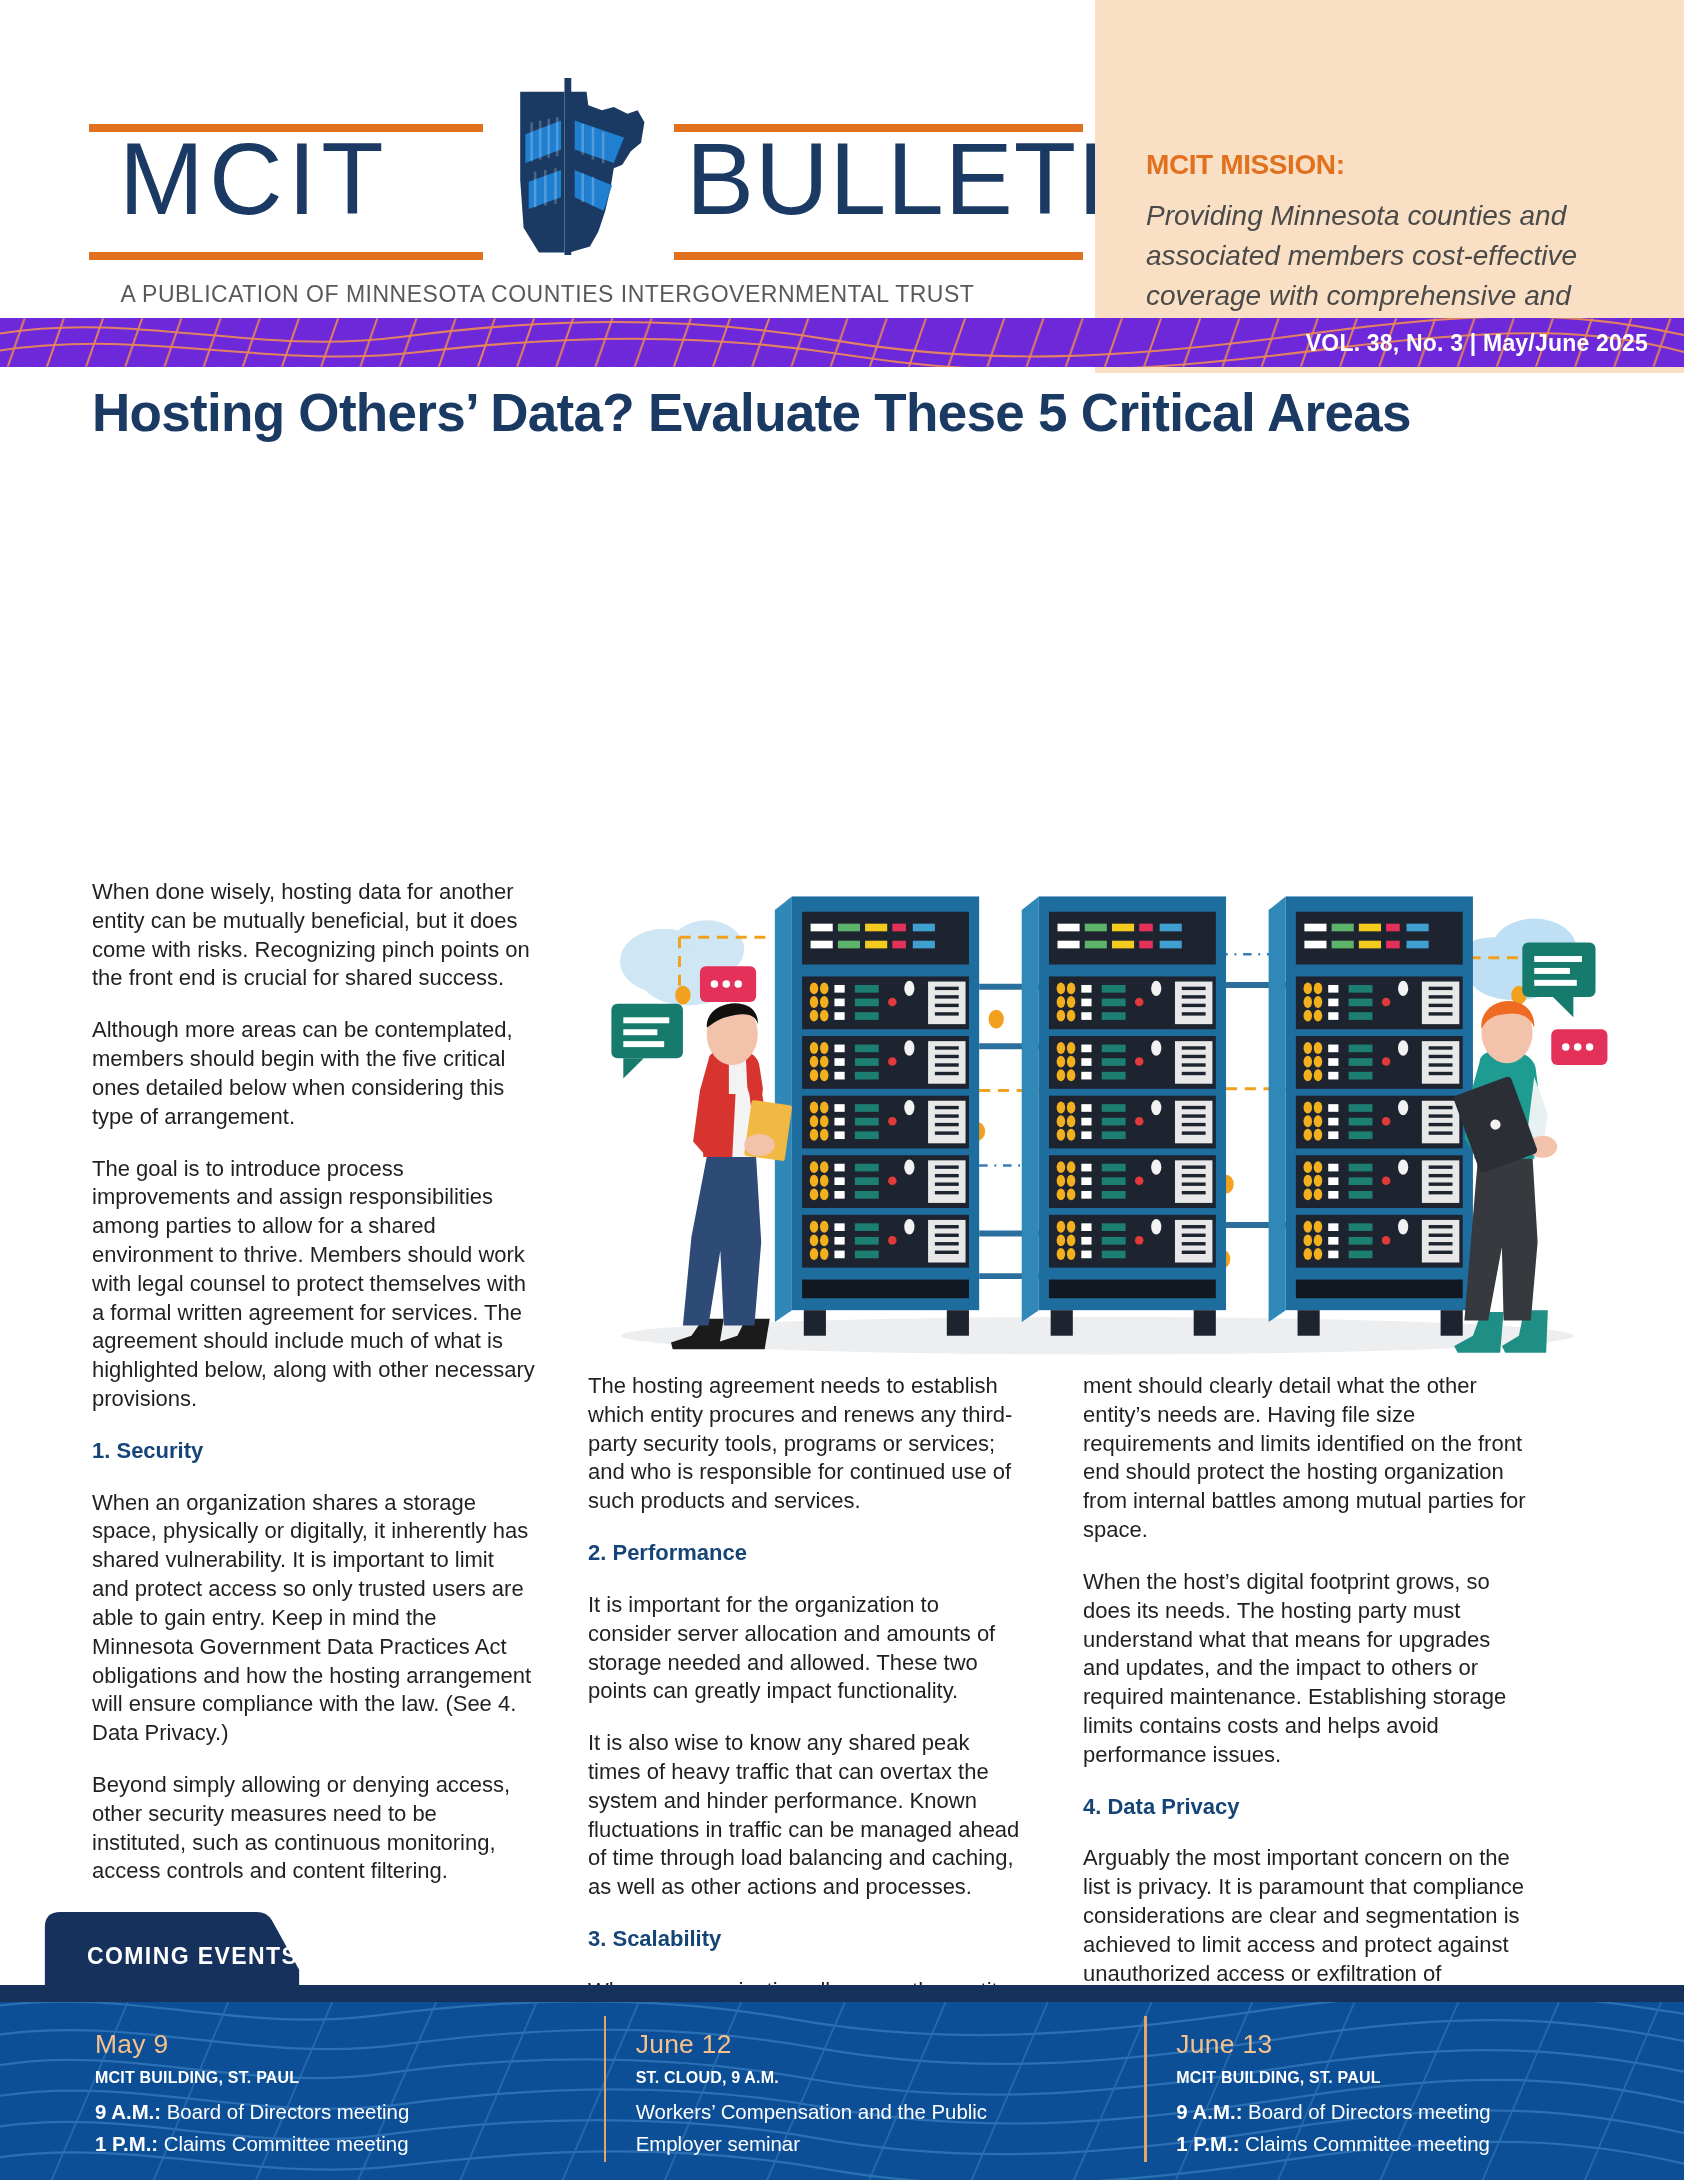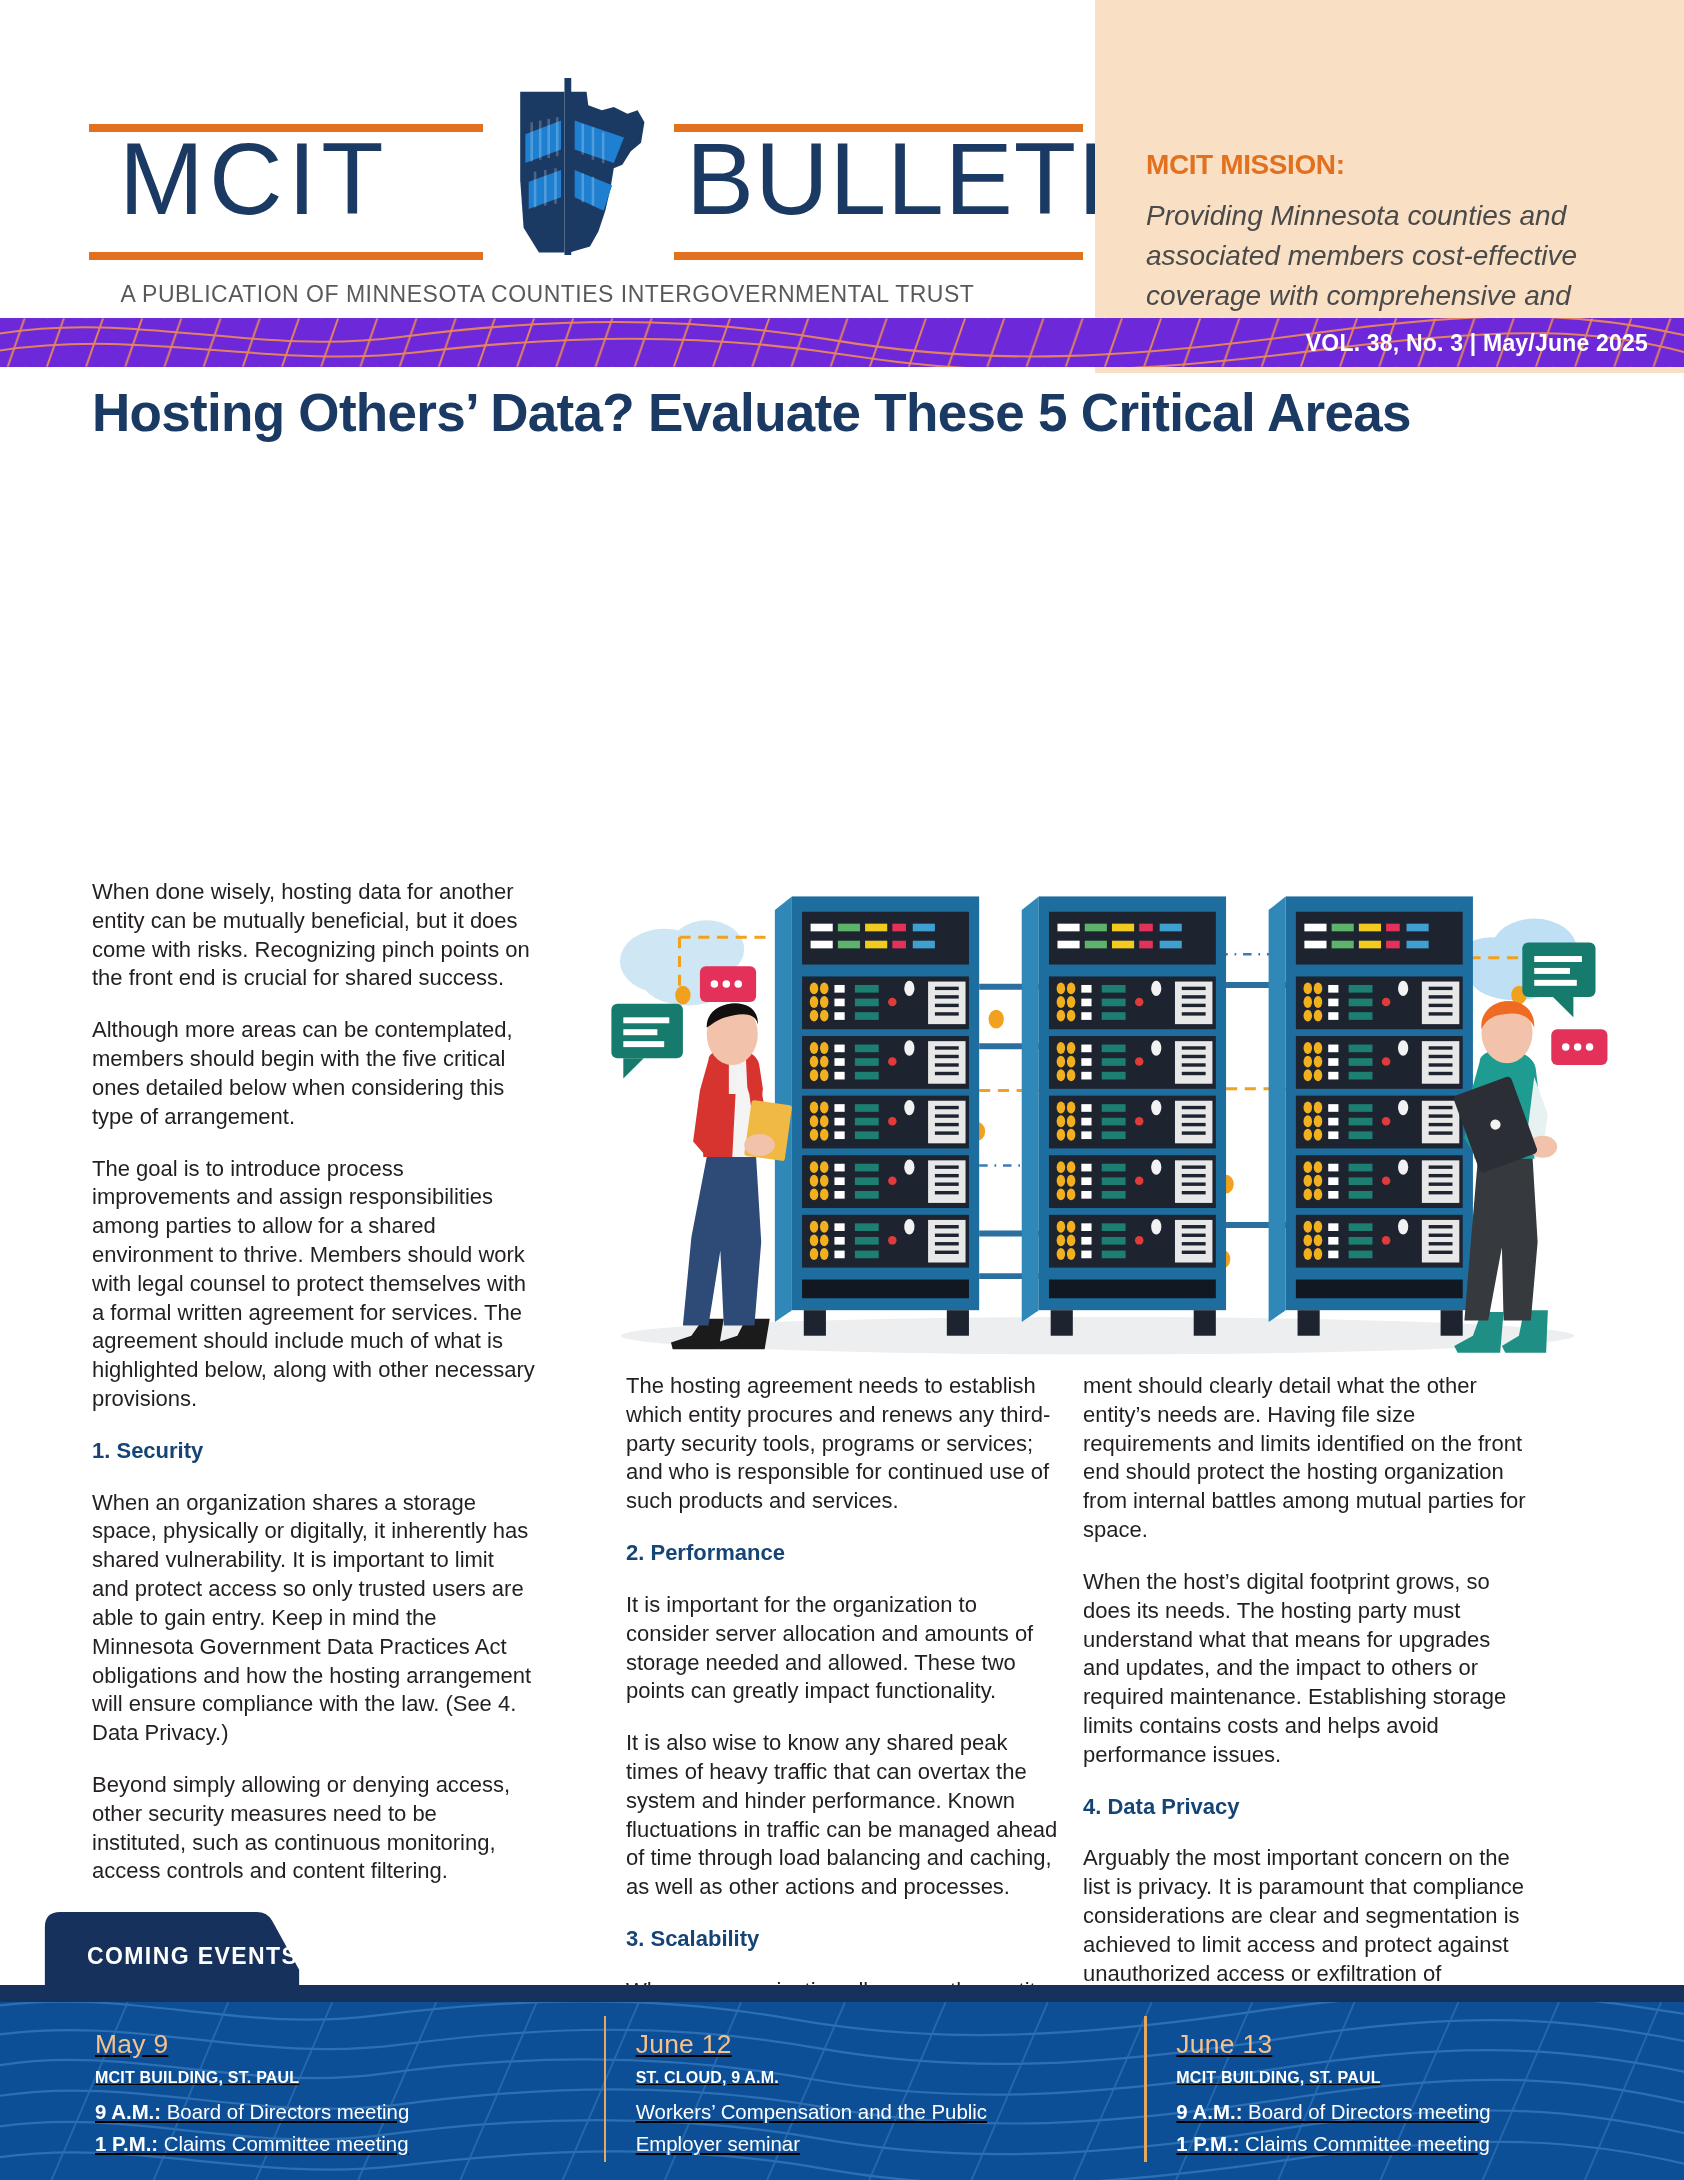--- a/index.html
+++ b/index.html
@@ -74,21 +74,21 @@
     position: absolute; left: 92px; top: 19px; width: 1525px;
     font-size: 53px; font-weight: 700; color: #1b3a63;
     letter-spacing: -0.7px; line-height: 1;
   }
 
   .col { position: absolute; font-size: 22px; line-height: 1.31; color: #231f20; }
   .col p { margin: 0 0 23px 0; }
   .subhead { font-weight: 700; color: #154477; font-size: 22px; margin: 0 0 1.7px 0; }
 
   #col1 { left: 92px; top: 511px; width: 443px; }
-  #col2 { left: 588px; top: 1005px; width: 434px; margin-left: 38px; }
+  #col2 { left: 588px; top: 1005px; width: 434px; }
   #col3 { left: 1083px; top: 1005px; width: 447px; }
 
   .illus {
     position: absolute; left: 579px; top: 509px; width: 1037px; height: 481px;
   }
 
   
   .events-block {
     position: absolute; left: 0; top: 1985px; width: 1685px; height: 196px;
     background: #0d4f97; overflow: hidden;
@@ -105,21 +105,21 @@
   .ce-tab svg { position:absolute; left:0; top:0; }
   .ce-tab span {
     position: absolute; left: 43px; top: 31px;
     color: #fff; font-size: 23px; font-weight: 700; letter-spacing: 1.4px;
     z-index: 2;
   }
   .ev-cols {
     position: absolute; left: 0; top: 17px; width: 1685px; height: 179px;
     display: flex; z-index: 3;
   }
-  .ev { position: relative; padding: 27px 36px 0 94px; flex: 1; text-decoration: underline; }
+  .ev { position: relative; padding: 27px 36px 0 94px; flex: 1; }
   .ev:nth-child(1){ padding-left: 95px; }
   .ev:nth-child(2){ padding-left: 32px; }
   .ev:nth-child(3){ padding-left: 32px; }
   .ev .divider {
     position: absolute; left: 0; top: 13.6px; bottom: 19px; width: 2.6px; background: #e8a75f;
   }
   .ev-date { color: #f6c18a; font-size: 26.4px; font-weight: 400; margin-bottom: 8.5px; letter-spacing: 0.3px;}
   .ev-place { color: #fff; font-size: 16px; font-weight: 700; margin-bottom: 12px; letter-spacing: 0.2px;}
   .ev-item { color: #fff; font-size: 20.4px; font-weight: 400; margin-bottom: 6.8px; line-height: 1.28;}
   .ev-item b { font-weight: 700; }

